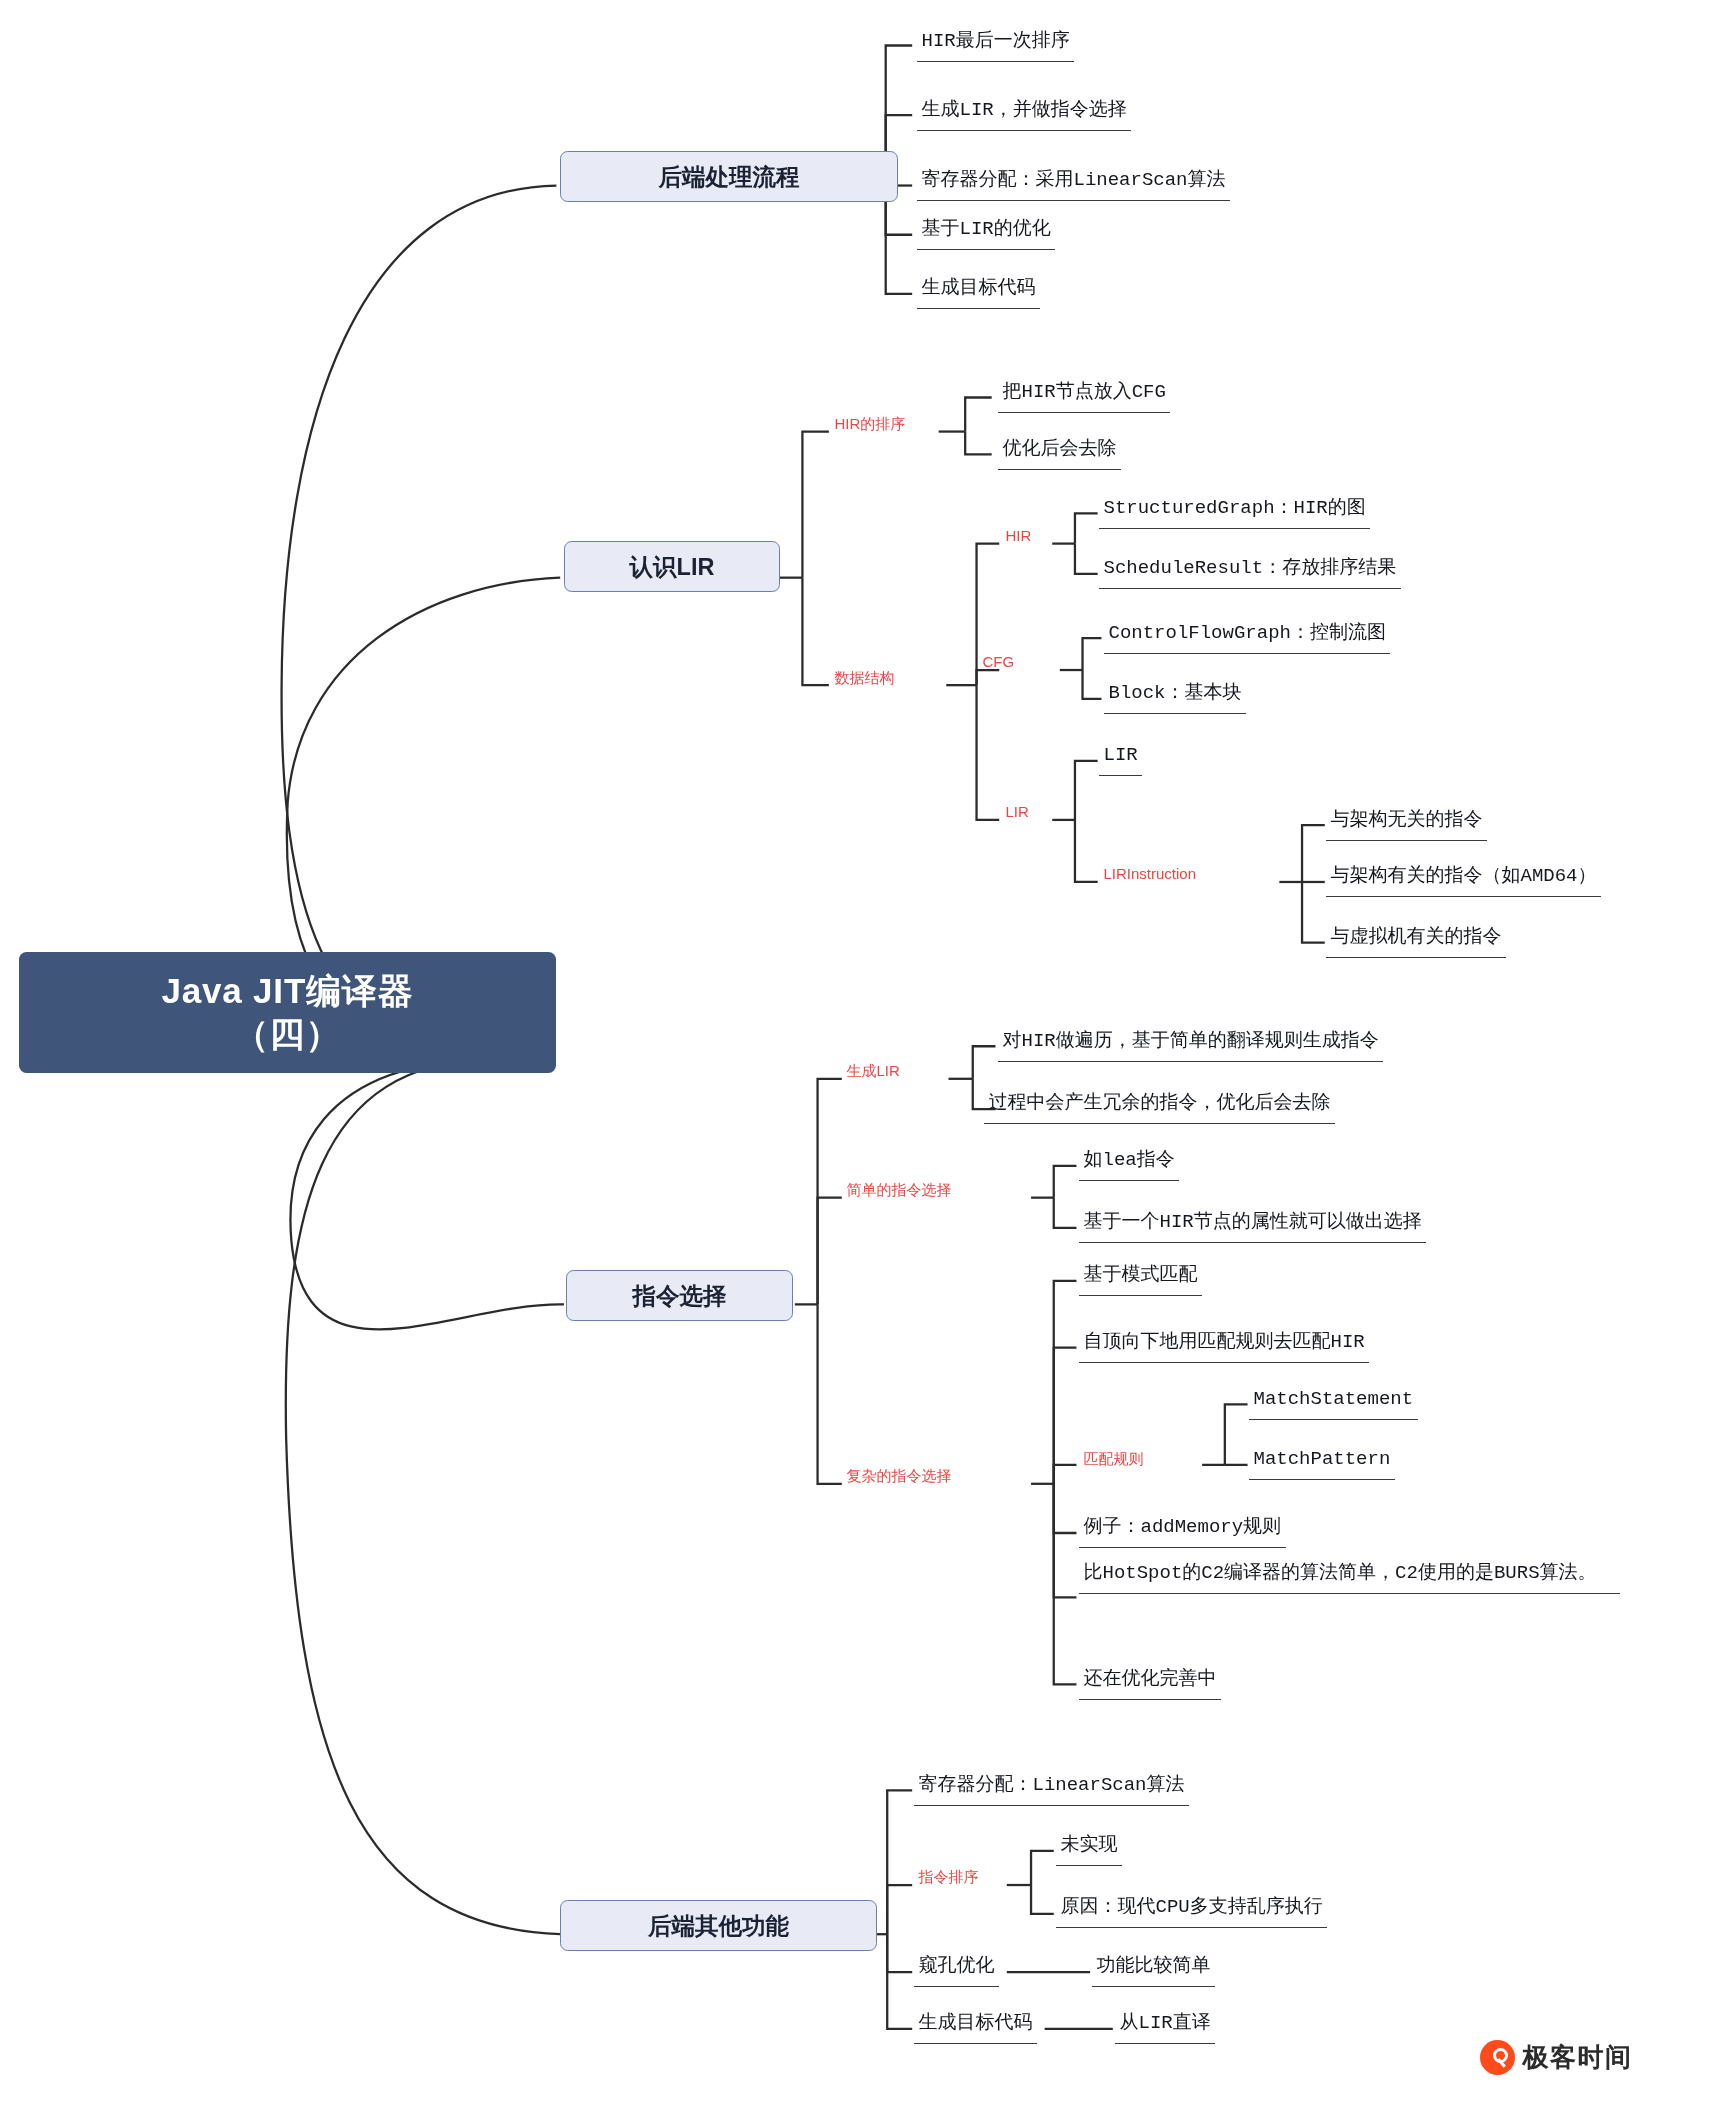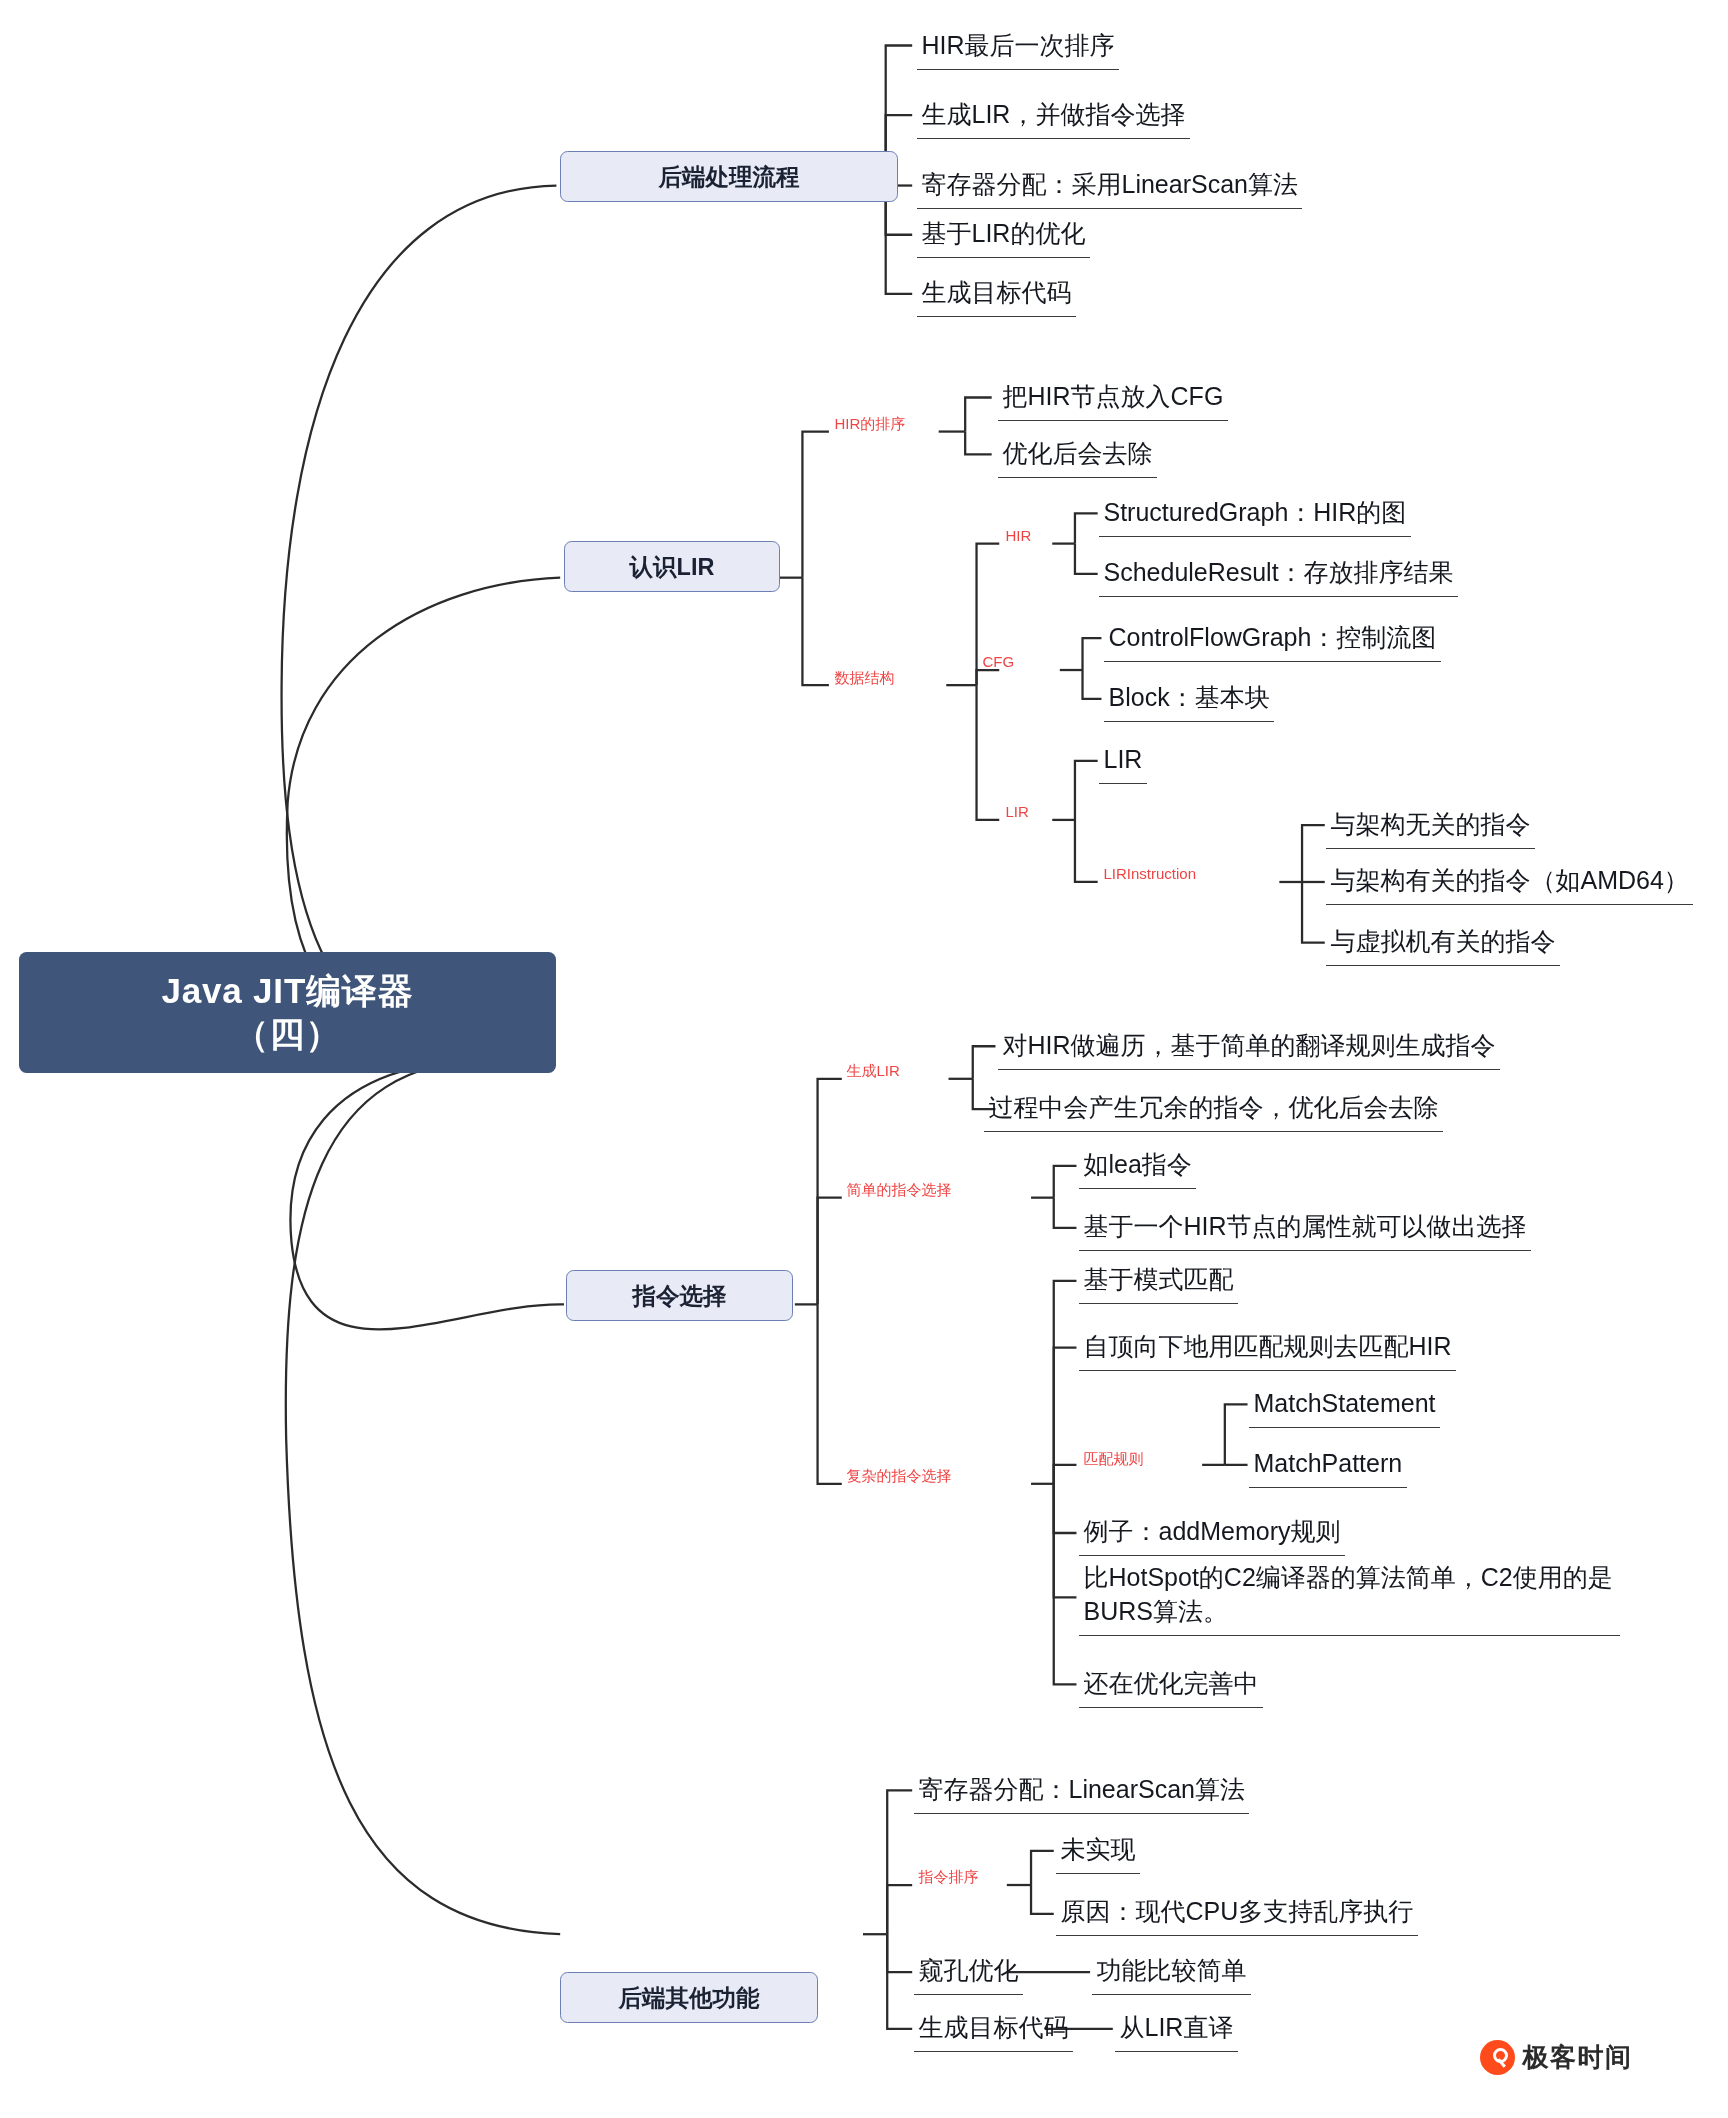--- a/index.html
+++ b/index.html
@@ -52,23 +52,24 @@
     color: #1b2233;
     font-size: 23.5px;
     font-weight: bold;
     text-align: center;
     padding: 10.6px 16.7px;
     line-height: 1.2;
   }
   
   .t-node {
     color: #15181f;
-    font-size: 25px;
+    font-size: 19px;
     line-height: 1.35;
     padding: 3px 4.5px 6px 4.5px;
+    font-family: Liberation Mono, monospace;
   }
   .t-node.underlined {
     border-bottom: 1.5px solid #3b3b3b;
   }
   .t-node.multiline {
     white-space: normal;
   }
   
   .b-node {
     color: #ef4444;
@@ -258,21 +259,21 @@
   <div class="node b-node" style="left:842px; top:1463px;">复杂的指令选择</div>
   <div class="node t-node underlined" style="left:1079px; top:1260px;">基于模式匹配</div>
   <div class="node t-node underlined" style="left:1079px; top:1327px;">自顶向下地用匹配规则去匹配HIR</div>
   <div class="node b-node" style="left:1079px; top:1446px;">匹配规则</div>
   <div class="node t-node underlined" style="left:1249px; top:1384px;">MatchStatement</div>
   <div class="node t-node underlined" style="left:1249px; top:1444px;">MatchPattern</div>
   <div class="node t-node underlined" style="left:1079px; top:1512px;">例子：addMemory规则</div>
   <div class="node t-node underlined multiline" style="left:1079px; top:1558px; width:541px;">比HotSpot的C2编译器的算法简单，C2使用的是BURS算法。</div>
   <div class="node t-node underlined" style="left:1079px; top:1664px;">还在优化完善中</div>
 
-  <div class="node l1-node" style="left:560px; top:1972px; width:258px;">后端其他功能</div>
+  <div class="node l1-node" style="left:560px; top:1900px; width:317px;">后端其他功能</div>
 
   <div class="node t-node underlined" style="left:914px; top:1770px;">寄存器分配：LinearScan算法</div>
 
   <div class="node b-node" style="left:914px; top:1864px;">指令排序</div>
   <div class="node t-node underlined" style="left:1056px; top:1830px;">未实现</div>
   <div class="node t-node underlined" style="left:1056px; top:1892px;">原因：现代CPU多支持乱序执行</div>
 
   <div class="node t-node underlined" style="left:914px; top:1951px;">窥孔优化</div>
   <div class="node t-node underlined" style="left:1092px; top:1951px;">功能比较简单</div>
 

